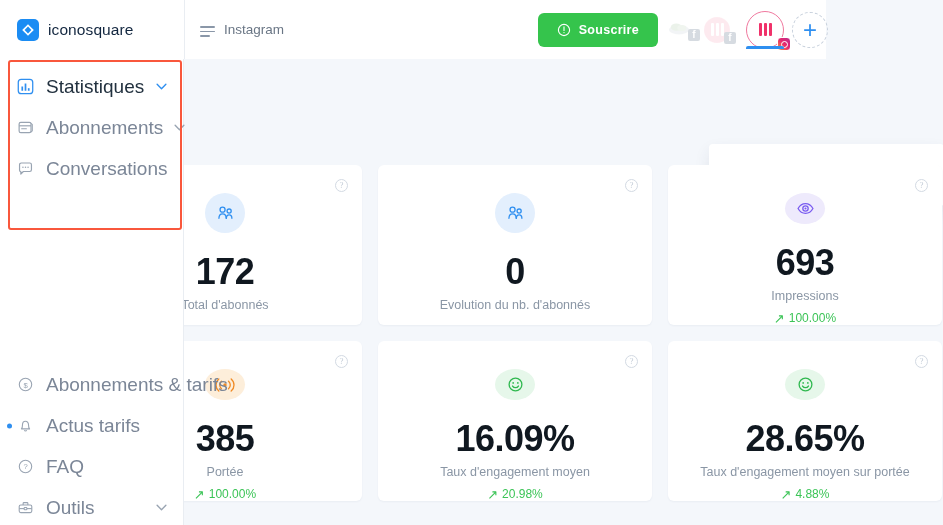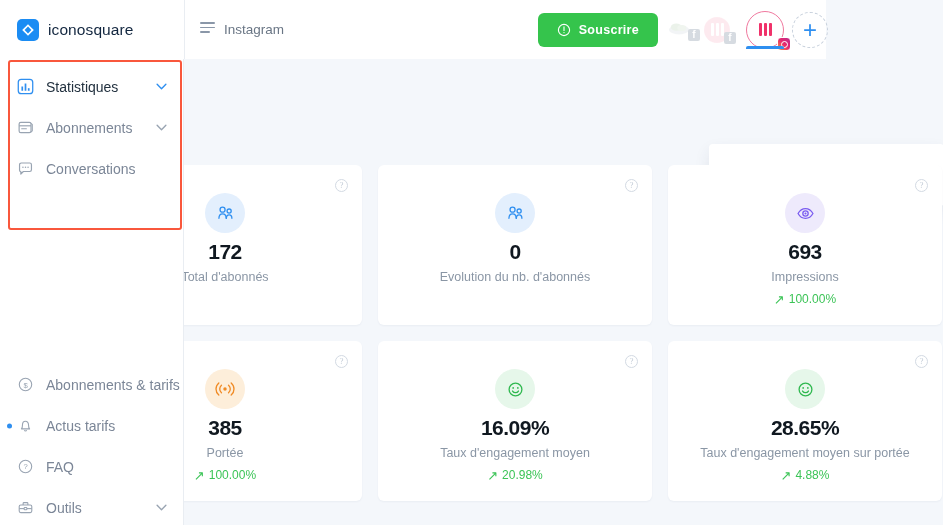--- a/index.html
+++ b/index.html
@@ -23,21 +23,21 @@
     background: #e9edf2;
   }
   .brand { display: flex; align-items: center; gap: 9px; padding-left: 17px; width: 184px; }
   .logo-sq {
     width: 22px; height: 22px; border-radius: 5px; background: #1b8cf3;
     position: relative; flex: none;
   }
   .logo-sq svg { position: absolute; left: 3px; top: 3px; }
   .brand-name { font-size: 15.5px; color: #12263f; letter-spacing: .1px; }
 
-  .channel { display: flex; align-items: flex-start; gap: 9px; margin-left: 16px; }
+  .channel { display: flex; align-items: flex-end; gap: 9px; margin-left: 16px; }
   .burger { display: flex; flex-direction: column; gap: 3px; width: 15px; }
   .burger i { display: block; height: 1.6px; background: #8a97a8; border-radius: 2px; }
   .burger i:nth-child(1) { width: 15px; }
   .burger i:nth-child(2) { width: 15px; }
   .burger i:nth-child(3) { width: 10px; }
   .channel-name { font-size: 13.5px; color: #6a7685; }
 
   .topbar-right {
     margin-left: auto; display: flex; align-items: center; gap: 10px;
     padding-right: 8px; height: 59px;
@@ -96,21 +96,21 @@
   
   .sidebar {
     position: absolute; left: 0; top: 59px; width: 184px; height: 466px;
     background: #ffffff; border-right: 1px solid #e9edf2; z-index: 20;
   }
   .nav-item {
     display: flex; align-items: center; height: 41px; padding: 0 16px;
     gap: 11px; cursor: pointer; position: relative;
   }
   .nav-ic { width: 19px; height: 19px; flex: none; display: flex; align-items: center; justify-content: center; }
-  .nav-label { font-size: 14px; color: #7b8697; white-space: nowrap; }
+  .nav-label { font-size: 19px; color: #7b8697; white-space: nowrap; }
   .nav-item.active .nav-label { color: #22313f; }
   .chev { margin-left: auto; width: 11px; height: 7px; flex: none; }
   .nav-top { position: absolute; top: 7px; left: 0; right: 0; }
   .nav-bottom { position: absolute; top: 305px; left: 0; right: 0; }
   .dot-blue {
     position: absolute; left: 7px; top: 50%; transform: translateY(-50%);
     width: 5px; height: 5px; border-radius: 50%; background: #2f8ff0;
   }
 
   
@@ -150,22 +150,22 @@
   }
   .card-ic {
     width: 40px; height: 40px; border-radius: 50%; margin-top: 28px;
     display: flex; align-items: center; justify-content: center;
   }
   .ic-blue { background: #e3effd; }
   .ic-purple { background: #eeeafc; }
   .ic-orange { background: #fdeeda; }
   .ic-green { background: #e6f7ea; }
   .card-value {
-    font-size: 21px; font-weight: bold; color: #101820;
-    margin-top: 8px; letter-spacing: -.5px; line-height: 1.05;
+    font-size: 36px; font-weight: bold; color: #101820;
+    margin-top: 20px; letter-spacing: -.5px; line-height: 1.05;
   }
   .card-label { font-size: 12.5px; color: #8a96a5; margin-top: 7px; }
   .card-delta {
     font-size: 12px; color: #3cc457; margin-top: 8px;
     display: flex; align-items: center; gap: 4px;
   }
   .card-delta .arr { font-size: 13px; line-height: 1; }
 </style>
 </head>
 <body>

